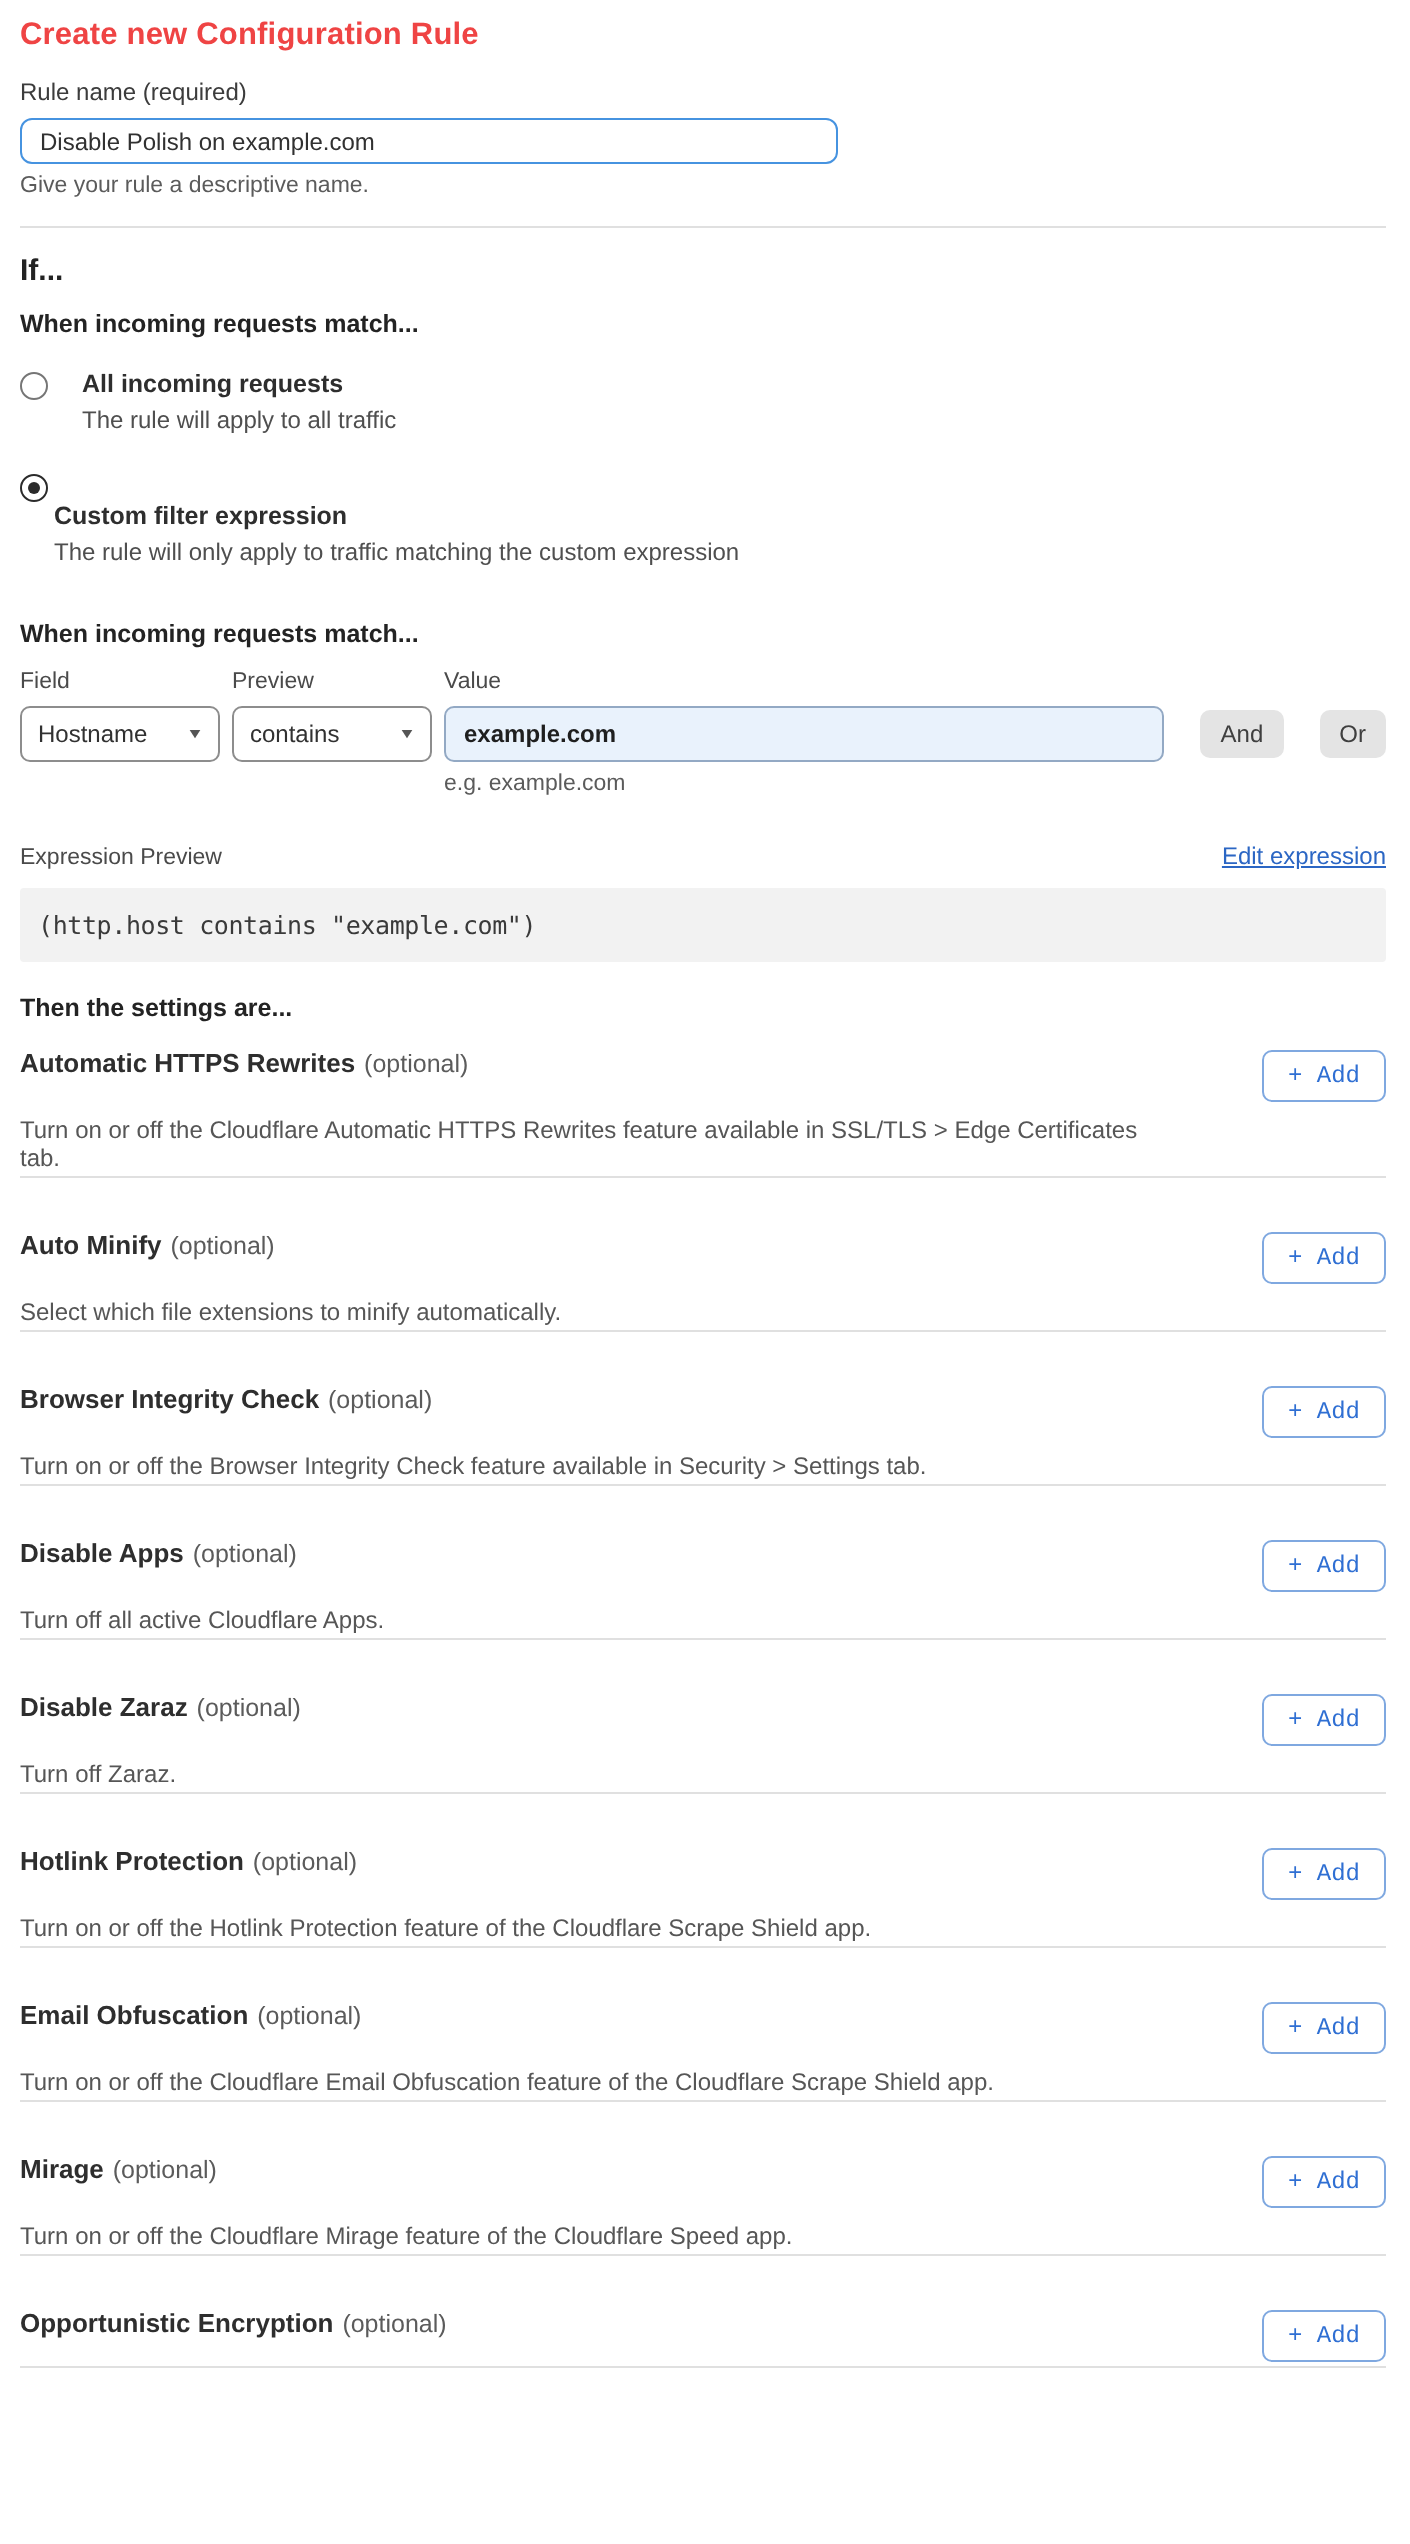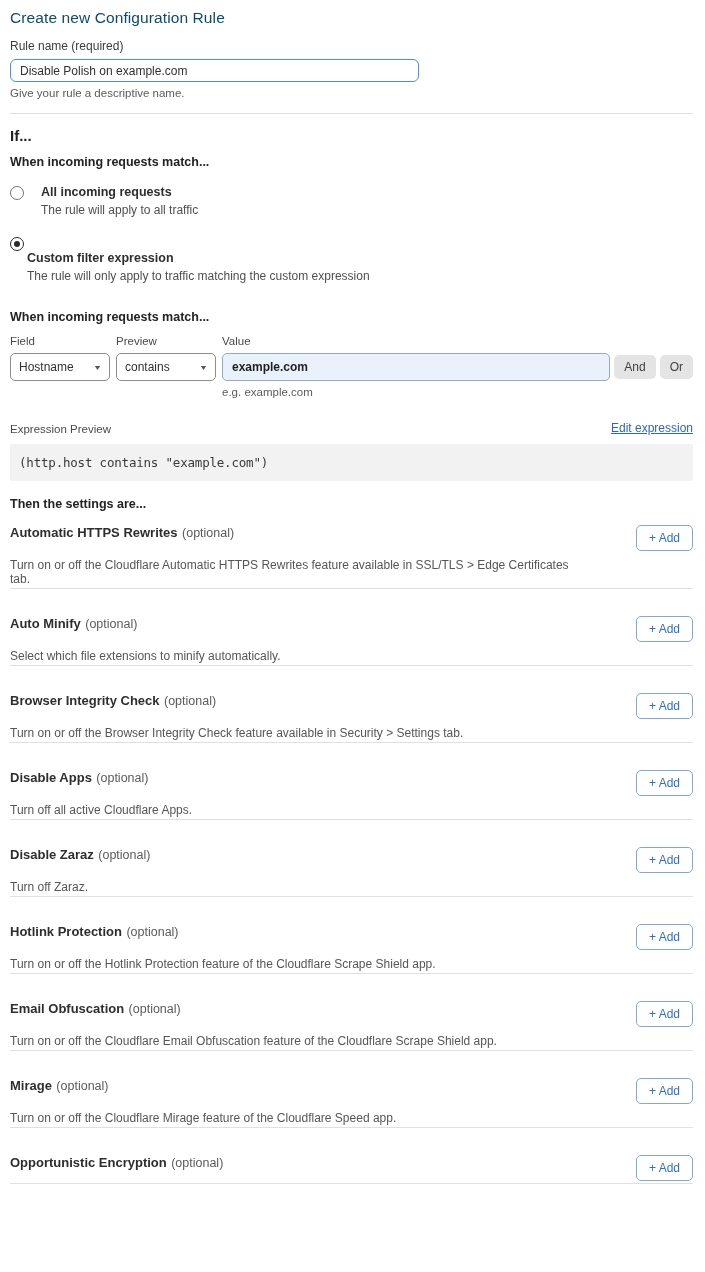--- a/index.html
+++ b/index.html
@@ -5,21 +5,21 @@
   * { box-sizing: border-box; margin: 0; padding: 0; }
   html, body { background: #fff; }
   body {
     width: 705px; height: 1272px; overflow: hidden;
     font-family: "Liberation Sans", sans-serif;
     color: #313131;
     -webkit-font-smoothing: antialiased;
   }
   .page { padding: 9px 12px 0 10px; }
 
-  h1.page-title { font-size: 15.5px; font-weight: 400; color: #0c4a6e; letter-spacing: .1px; }
+  h1.page-title { font-size: 15.5px; font-weight: 700; color: #ef4444; letter-spacing: .1px; }
 
   .field-label { font-size: 12px; color: #3c3c3c; margin-top: 12px; }
   .rule-name-input {
     margin-top: 6px; width: 409px; height: 23px;
     border: 1.5px solid #4693e0; border-radius: 6px;
     background: #fff; padding: 0 9px; font-size: 12px; color: #313131;
     font-family: "Liberation Sans", sans-serif; outline: none; display: block;
   }
   .help-text { font-size: 11.5px; color: #5b5b5b; margin-top: 5px; }
 
@@ -59,21 +59,21 @@
   .col-value { flex: 1 1 auto; margin-left: 6px; }
   .value-input {
     height: 28px; width: 100%;
     border: 1px solid #93a9c4; border-radius: 5px;
     background: #e9f2fc; padding: 0 9px; font-size: 12px; font-weight: 700;
     color: #1f1f1f; font-family: "Liberation Sans", sans-serif; outline: none;
   }
   .conn-btn {
     margin-top: 20px; height: 24px; border: none; border-radius: 5px;
     background: #e4e4e4; color: #3f3f3f; font-size: 12px;
-    padding: 0 10px; margin-left: 4px; cursor: pointer;
+    padding: 0 10px; margin-left: 18px; cursor: pointer;
     font-family: "Liberation Sans", sans-serif;
   }
 
   .preview-head { display: flex; justify-content: space-between; align-items: flex-end; margin-top: 23px; }
   .preview-label { font-size: 11.5px; color: #4a4a4a; }
   .edit-link { font-size: 12px; color: #2b66c4; text-decoration: underline; cursor: pointer; }
   .code-block {
     margin-top: 9px; background: #f2f2f2; border-radius: 2px;
     padding: 11px 9px; font-family: "DejaVu Sans Mono", "Liberation Mono", monospace;
     font-size: 12.5px; color: #3a3a3a; letter-spacing: -0.2px;
@@ -83,21 +83,21 @@
 
   .setting-row { padding: 25px 0 2px; border-bottom: 1px solid #e0e0e0; }
   #settings-list .setting-row:first-child { padding-top: 12px; }
   .setting-head { display: flex; justify-content: space-between; align-items: flex-start; }
   .setting-name { font-size: 13px; font-weight: 700; color: #2e2e2e; }
   .setting-optional { font-size: 12.5px; color: #5b5b5b; font-weight: 400; }
   .setting-desc { font-size: 12px; color: #565656; margin-top: 7px; max-width: 560px; }
   .add-btn {
     background: #fff; border: 1px solid #7fa8e0; border-radius: 5px;
     color: #2f6fd3; font-size: 12px; padding: 5px 12px; cursor: pointer;
-    font-family: Liberation Sans, sans-serif; margin-top: 2px; flex: 0 0 auto;
+    font-family: Liberation Mono, monospace; margin-top: 2px; flex: 0 0 auto;
   }
 </style>
 </head>
 <body>
 
 <div class="page">
 
   <h1 class="page-title">Create new Configuration Rule</h1>
 
   <div class="field-label">Rule name (required)</div>

